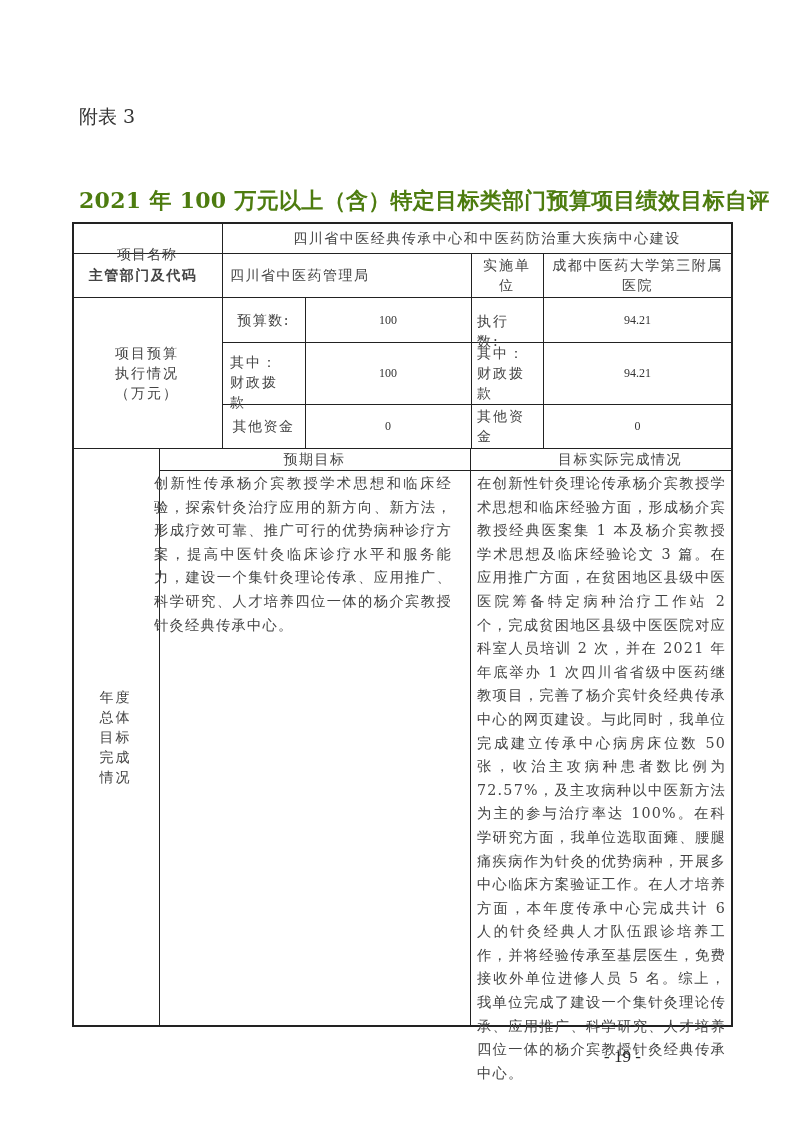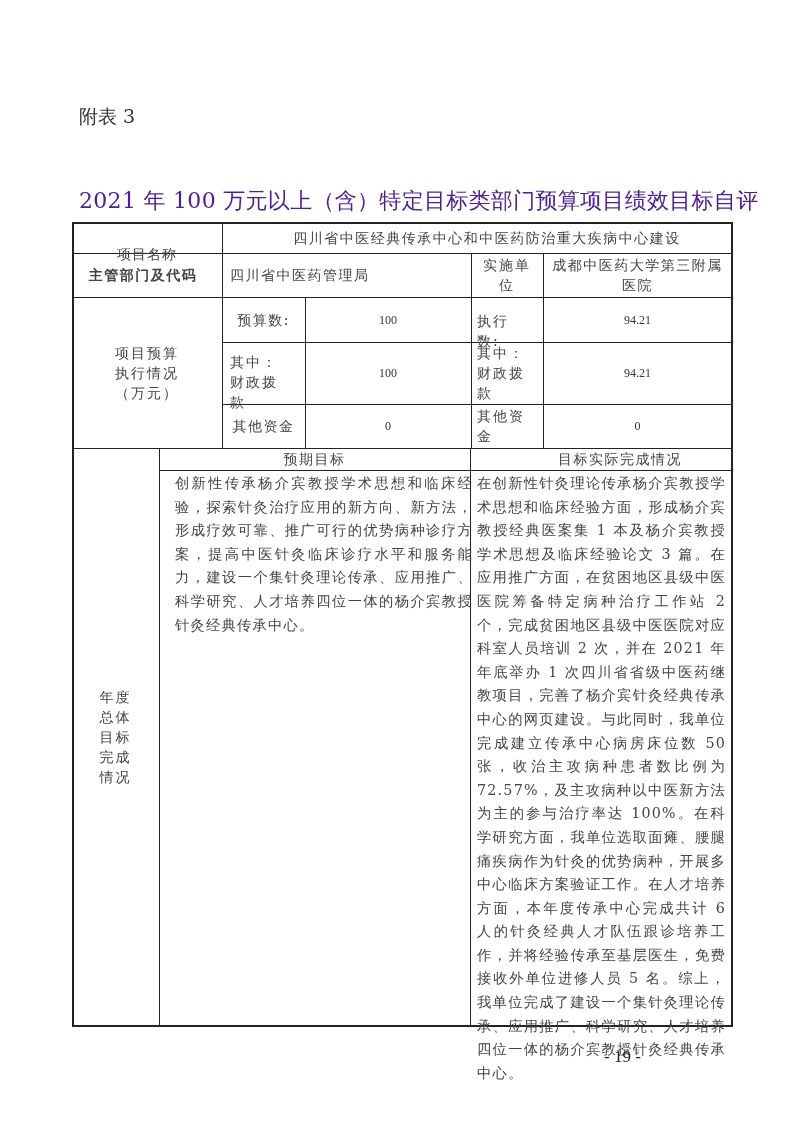--- a/index.html
+++ b/index.html
@@ -1,19 +1,19 @@
 <!DOCTYPE html>
 <html><head>
 <meta charset="utf-8">
 <style>
   html, body { margin:0; padding:0; background:#ffffff; }
   body { width:793px; height:1122px; position:relative; overflow:hidden;
          font-family:"DejaVu Serif","Liberation Serif",serif; color:#222; }
   .annex { position:absolute; left:79px; top:104px; font-size:19px; color:#333; }
-  .title { position:absolute; left:79px; top:186px; font-size:22px; font-weight:normal; color:#4c1d95;
+  .title { position:absolute; left:79px; top:186px; font-size:22px; font-weight:bold; color:#4d7c0f;
            letter-spacing:0.3px; white-space:nowrap; }
   .cell { position:absolute; box-sizing:border-box; font-size:14px; color:#444; line-height:20px; }
   .center { display:flex; align-items:center; justify-content:center; text-align:center; }
   .line { position:absolute; background:#222; }
   .para { padding:2px 6px 0 7px; font-size:14.3px; line-height:23.6px; letter-spacing:1.2px; color:#444;
           text-align:justify; }
   .num { font-family:"Liberation Serif","DejaVu Serif",serif; font-size:12px; color:#333; }
   .pageno { position:absolute; left:604px; top:1028px; font-size:17px; font-family:"Liberation Serif",serif; color:#222;margin-top:19px; }
 </style>
 </head>
@@ -66,16 +66,16 @@
 
 <div class="cell center" style="left:222px;top:404px;width:83px;height:44px;letter-spacing:1.5px;">其他资金</div>
 <div class="cell center num" style="left:305px;top:404px;width:166px;height:44px;">0</div>
 <div class="cell" style="left:471px;top:404px;width:72px;height:44px;padding:2px 14px 0 6px;letter-spacing:2px;">其他资金</div>
 <div class="cell center num" style="left:543px;top:404px;width:189px;height:44px;">0</div>
 
 <div class="cell center" style="left:72px;top:448px;width:87px;height:578px;padding:0 20px;letter-spacing:2px;">年度总体目标完成情况</div>
 <div class="cell center" style="left:159px;top:448px;width:311px;height:22px;letter-spacing:1.5px;">预期目标</div>
 <div class="cell center" style="left:470px;top:448px;width:300px;height:22px;letter-spacing:1.5px;">目标实际完成情况</div>
 
-<div class="cell para" style="left:168px;top:470px;width:311px;height:429px;">创新性传承杨介宾教授学术思想和临床经验，探索针灸治疗应用的新方向、新方法，形成疗效可靠、推广可行的优势病种诊疗方案，提高中医针灸临床诊疗水平和服务能力，建设一个集针灸理论传承、应用推广、科学研究、人才培养四位一体的杨介宾教授针灸经典传承中心。</div>
+<div class="cell para" style="left:147px;top:470px;width:311px;height:429px;">创新性传承杨介宾教授学术思想和临床经验，探索针灸治疗应用的新方向、新方法，形成疗效可靠、推广可行的优势病种诊疗方案，提高中医针灸临床诊疗水平和服务能力，建设一个集针灸理论传承、应用推广、科学研究、人才培养四位一体的杨介宾教授针灸经典传承中心。</div>
 <div class="cell para" style="left:470px;top:470px;width:262px;height:555px;">在创新性针灸理论传承杨介宾教授学术思想和临床经验方面，形成杨介宾教授经典医案集 1 本及杨介宾教授学术思想及临床经验论文 3 篇。在应用推广方面，在贫困地区县级中医医院筹备特定病种治疗工作站 2 个，完成贫困地区县级中医医院对应科室人员培训 2 次，并在 2021 年年底举办 1 次四川省省级中医药继教项目，完善了杨介宾针灸经典传承中心的网页建设。与此同时，我单位完成建立传承中心病房床位数 50 张，收治主攻病种患者数比例为 72.57%，及主攻病种以中医新方法为主的参与治疗率达 100%。在科学研究方面，我单位选取面瘫、腰腿痛疾病作为针灸的优势病种，开展多中心临床方案验证工作。在人才培养方面，本年度传承中心完成共计 6 人的针灸经典人才队伍跟诊培养工作，并将经验传承至基层医生，免费接收外单位进修人员 5 名。综上，我单位完成了建设一个集针灸理论传承、应用推广、科学研究、人才培养四位一体的杨介宾教授针灸经典传承中心。</div>
 
 <div class="pageno">- 19 -</div>
 
 </body></html>

